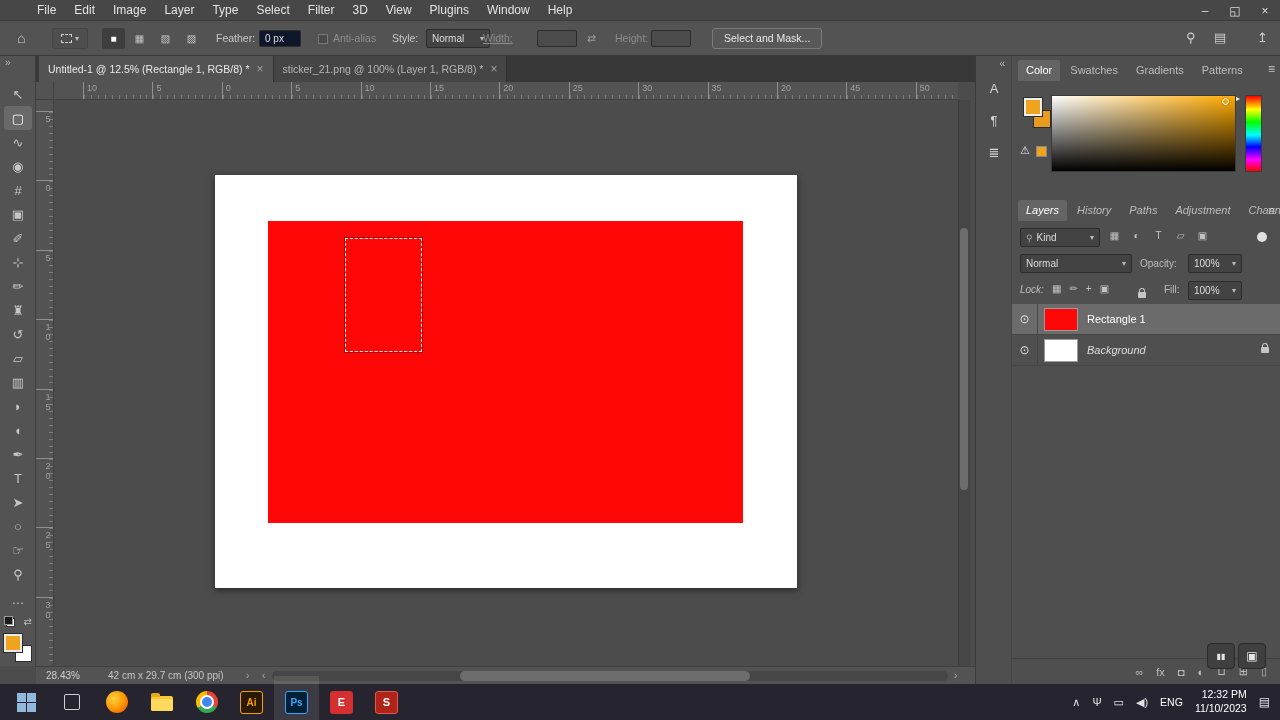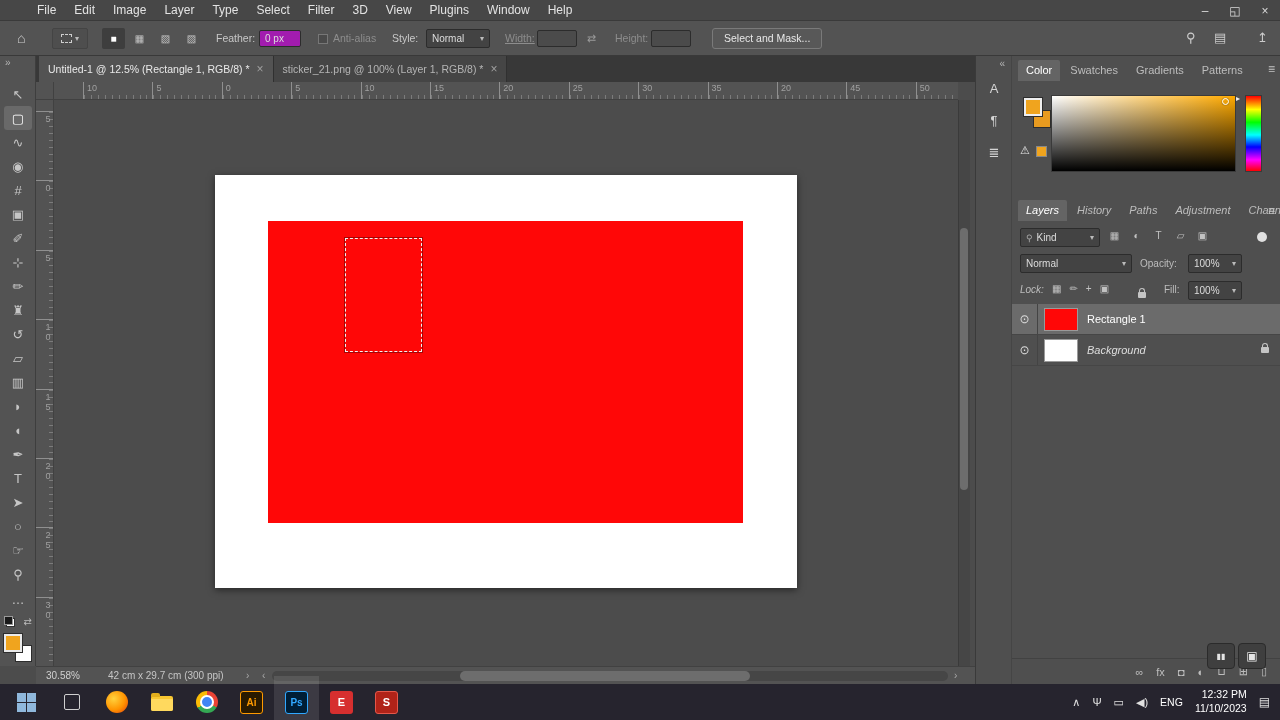--- a/index.html
+++ b/index.html
@@ -19,21 +19,21 @@
   .optionsbar { position:absolute; left:0; top:21px; width:1280px; height:35px; background:#535353; border-bottom:1px solid #393939; }
   .ob-icon { position:absolute; color:#cccccc; font-size:14px; line-height:34px; }
   .preset-box { position:absolute; left:52px; top:7px; width:36px; height:21px; border:1px solid #444; border-radius:2px; display:flex; align-items:center; justify-content:center; gap:3px; background:#4e4e4e; }
   .mini-marquee { width:11px; height:9px; border:1px dashed #cfcfcf; }
   .chev { font-size:8px; color:#bbb; }
   .modes { position:absolute; left:102px; top:7px; display:flex; gap:3px; }
   .mode-btn { width:23px; height:21px; display:flex; align-items:center; justify-content:center; color:#c3c3c3; font-size:10px; border-radius:2px; }
   .mode-btn.active { background:#3e3e3e; color:#fff; }
   .ob-label { position:absolute; line-height:35px; font-size:10.5px; color:#c8c8c8; }
   .ob-label.dim, .dimtxt { color:#8d8d8d; }
-  .ob-input { position:absolute; top:9px; height:17px; background:#a21caf; border:1px solid #2c2c2c; border-radius:2px; font-size:10px; color:#ddd; padding:2px 5px; }
+  .ob-input { position:absolute; top:9px; height:17px; background:#0f172a; border:1px solid #2c2c2c; border-radius:2px; font-size:10px; color:#ddd; padding:2px 5px; }
   .ob-input.dim { background:#4b4b4b; color:#888; }
   .ob-select { position:absolute; top:8px; height:19px; background:#434343; border:1px solid #2c2c2c; border-radius:2px; display:flex; align-items:center; justify-content:space-between; padding:0 5px; font-size:10px; color:#ddd; }
   .checkbox { position:absolute; width:10px; height:10px; top:13px; border:1px solid #777; background:#4a4a4a; }
   .mask-btn { position:absolute; left:712px; top:7px; height:21px; padding:0 11px; background:#585858; border:1px solid #7a7a7a; border-radius:3px; color:#e8e8e8; font-size:10.5px; line-height:19px; }
 
   
   .toolbar { position:absolute; left:0; top:56px; width:36px; height:610px; background:#535353; border-right:1px solid #3e3e3e; }
   .tb-collapse { position:absolute; left:5px; top:1px; font-size:10px; color:#b5b5b5; }
   .tools { position:absolute; left:0; top:26px; width:36px; display:flex; flex-direction:column; align-items:center; }
   .tool { width:28px; height:24px; display:flex; align-items:center; justify-content:center; color:#c6c6c6; font-size:13px; border-radius:3px; }
@@ -196,21 +196,21 @@
       </div>
     <span class="ob-label" style="left:216px;">Feather:</span>
     <div class="ob-input" style="left:259px; width:42px;">0 px</div>
     <span class="checkbox" style="left:318px;"></span>
     <span class="ob-label dim" style="left:333px;">Anti-alias</span>
     <span class="ob-label" style="left:392px;">Style:</span>
     <div class="ob-select" style="left:426px; width:64px;">
       <span>Normal</span>
       <span class="chev">▾</span>
     </div>
-    <span class="ob-label dim" style="left:505px;text-decoration:underline;">Width:</span>
+    <span class="ob-label dim" style="left:483px;text-decoration:underline;">Width:</span>
     <div class="ob-input dim" style="left:537px; width:40px;"></div>
     <span class="ob-icon" style="left:587px; font-size:11px; color:#9a9a9a;">⇄</span>
     <span class="ob-label dim" style="left:615px;">Height:</span>
     <div class="ob-input dim" style="left:651px; width:40px;"></div>
     <div class="mask-btn">Select and Mask...</div>
     <span class="ob-icon" style="left:1186px; font-size:13px;">⚲</span>
     <span class="ob-icon" style="left:1214px; font-size:13px;">▤</span>
     <span class="ob-icon" style="left:1257px; font-size:13px;">↥</span>
   </div>
 
@@ -293,21 +293,21 @@
       <span class="vlab">30</span>
     </div>
 
   <div class="artboard"></div>
   <div class="red-rect" style="background: rgb(255, 7, 7);"></div>
   <div class="selection"></div>
   <div class="v-scroll"></div>
   <div class="v-thumb"></div>
 
   <div class="statusbar">
-    <span class="sb-item" style="left:10px;">30.58%</span>
+    <span class="sb-item" style="left:10px;">28.43%</span>
     <span class="sb-item" style="left:72px; color:#c6c6c6;">42 cm x 29.7 cm (300 ppi)</span>
     <span class="sb-item" style="left:210px; color:#aaa;">›</span>
     <span class="sb-item" style="left:226px; color:#aaa;">‹</span>
     <span class="h-track"></span>
     <span class="h-thumb"></span>
     <span class="sb-item" style="left:918px; color:#aaa;">›</span>
   </div>
 
   <div class="rightdock">
 

